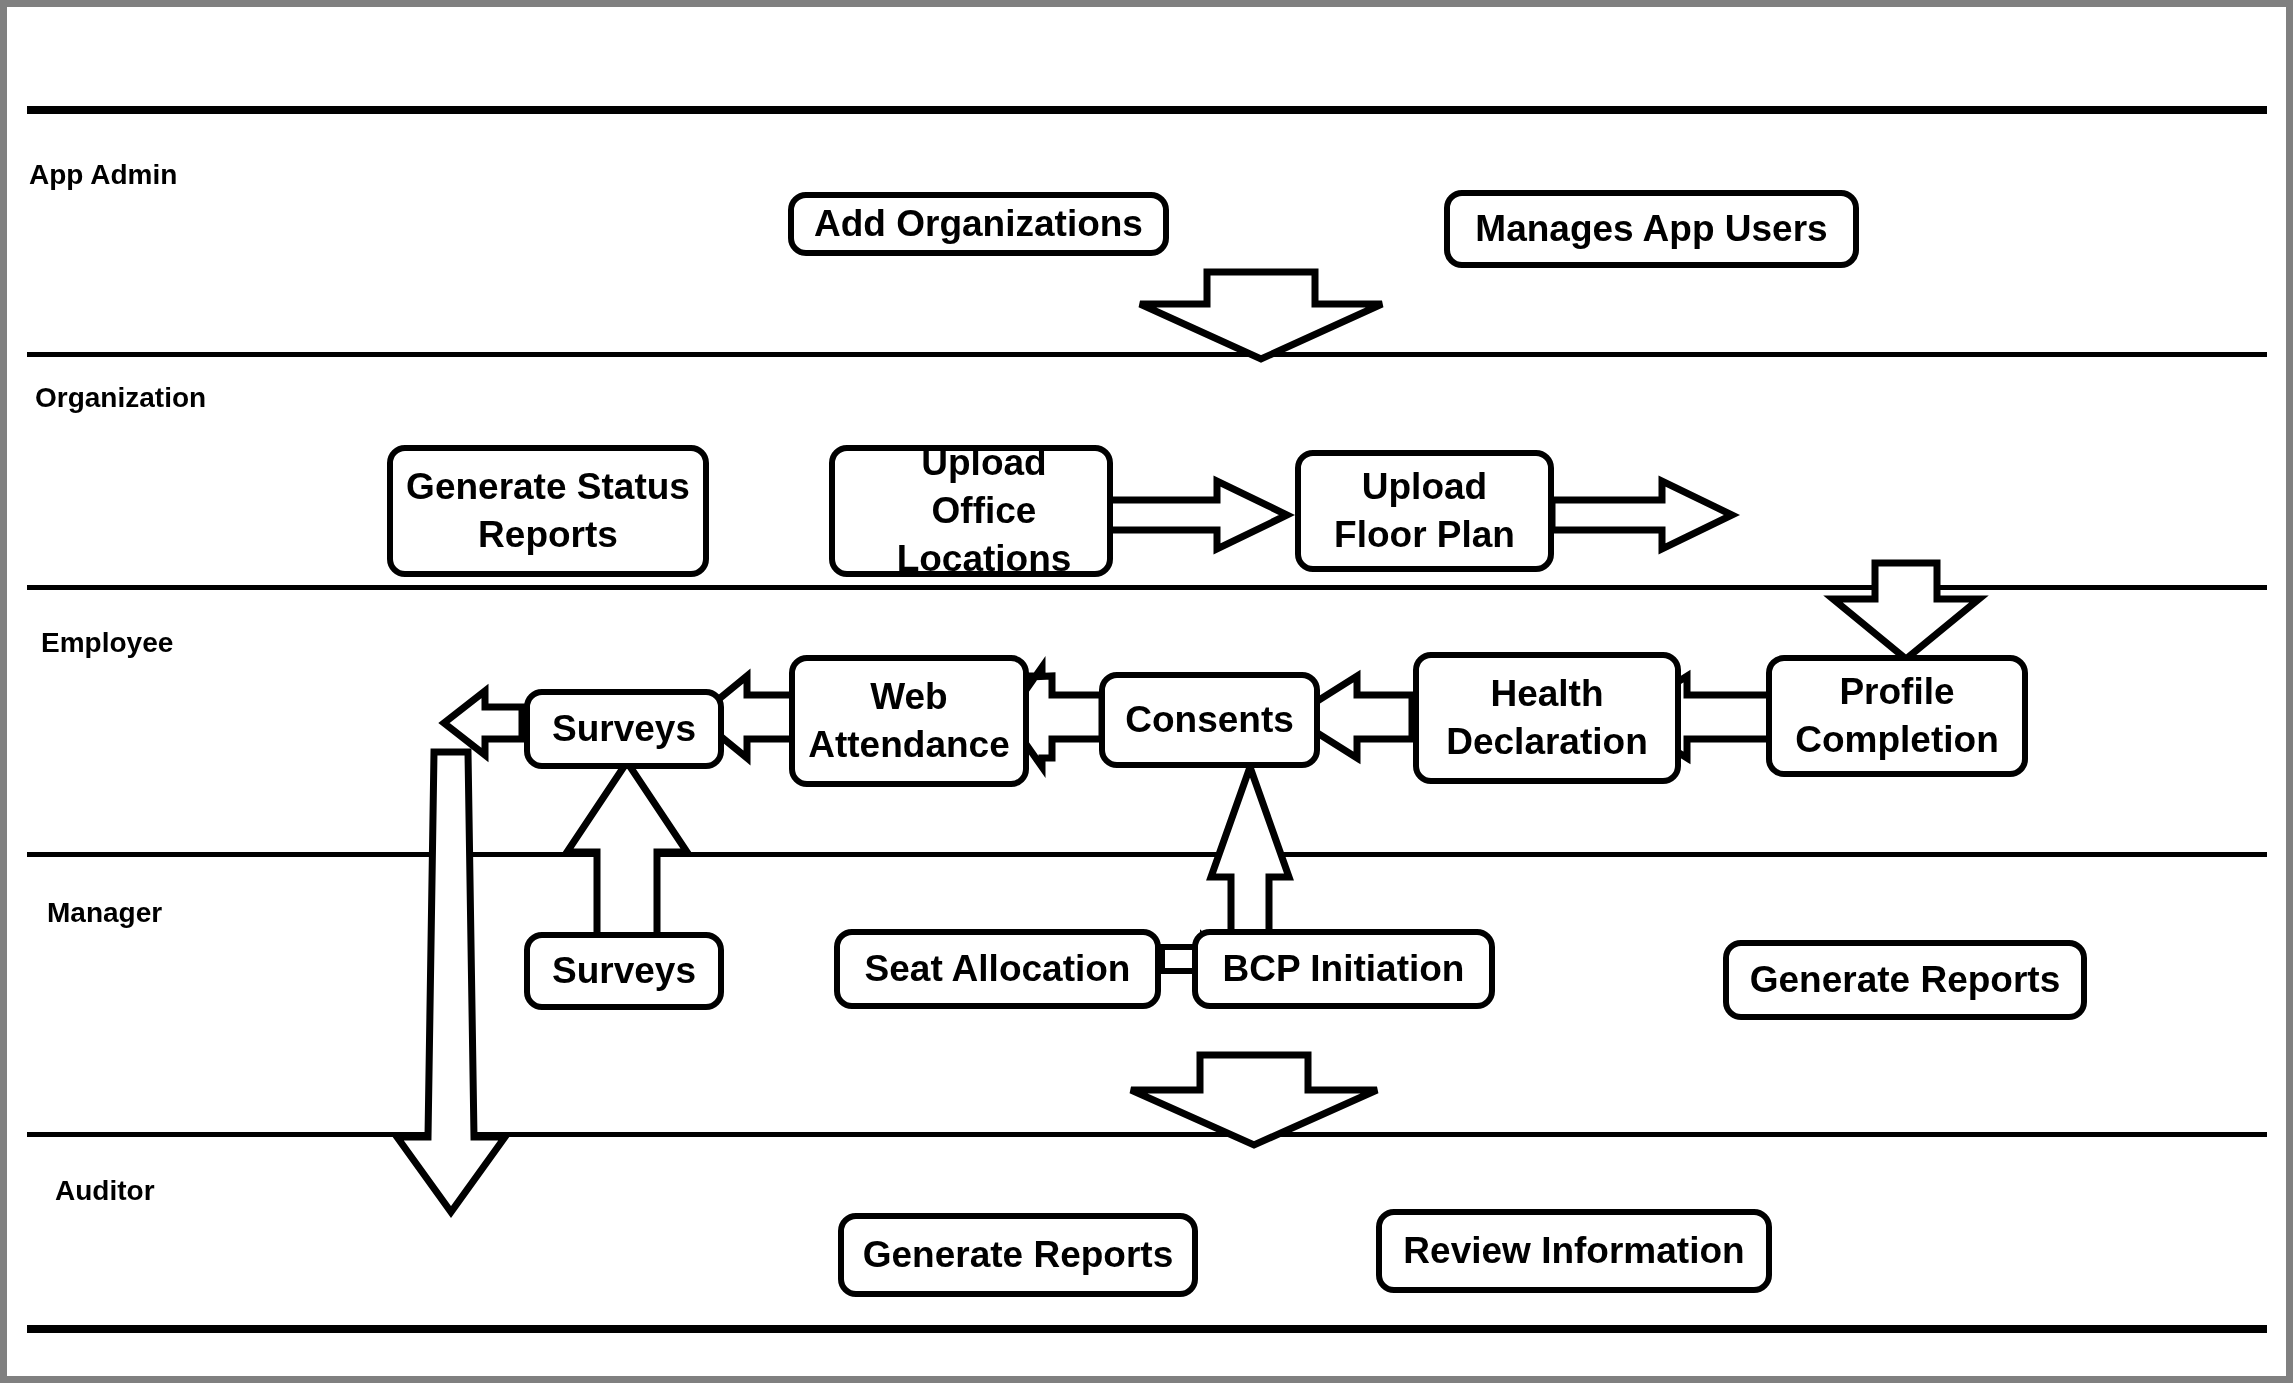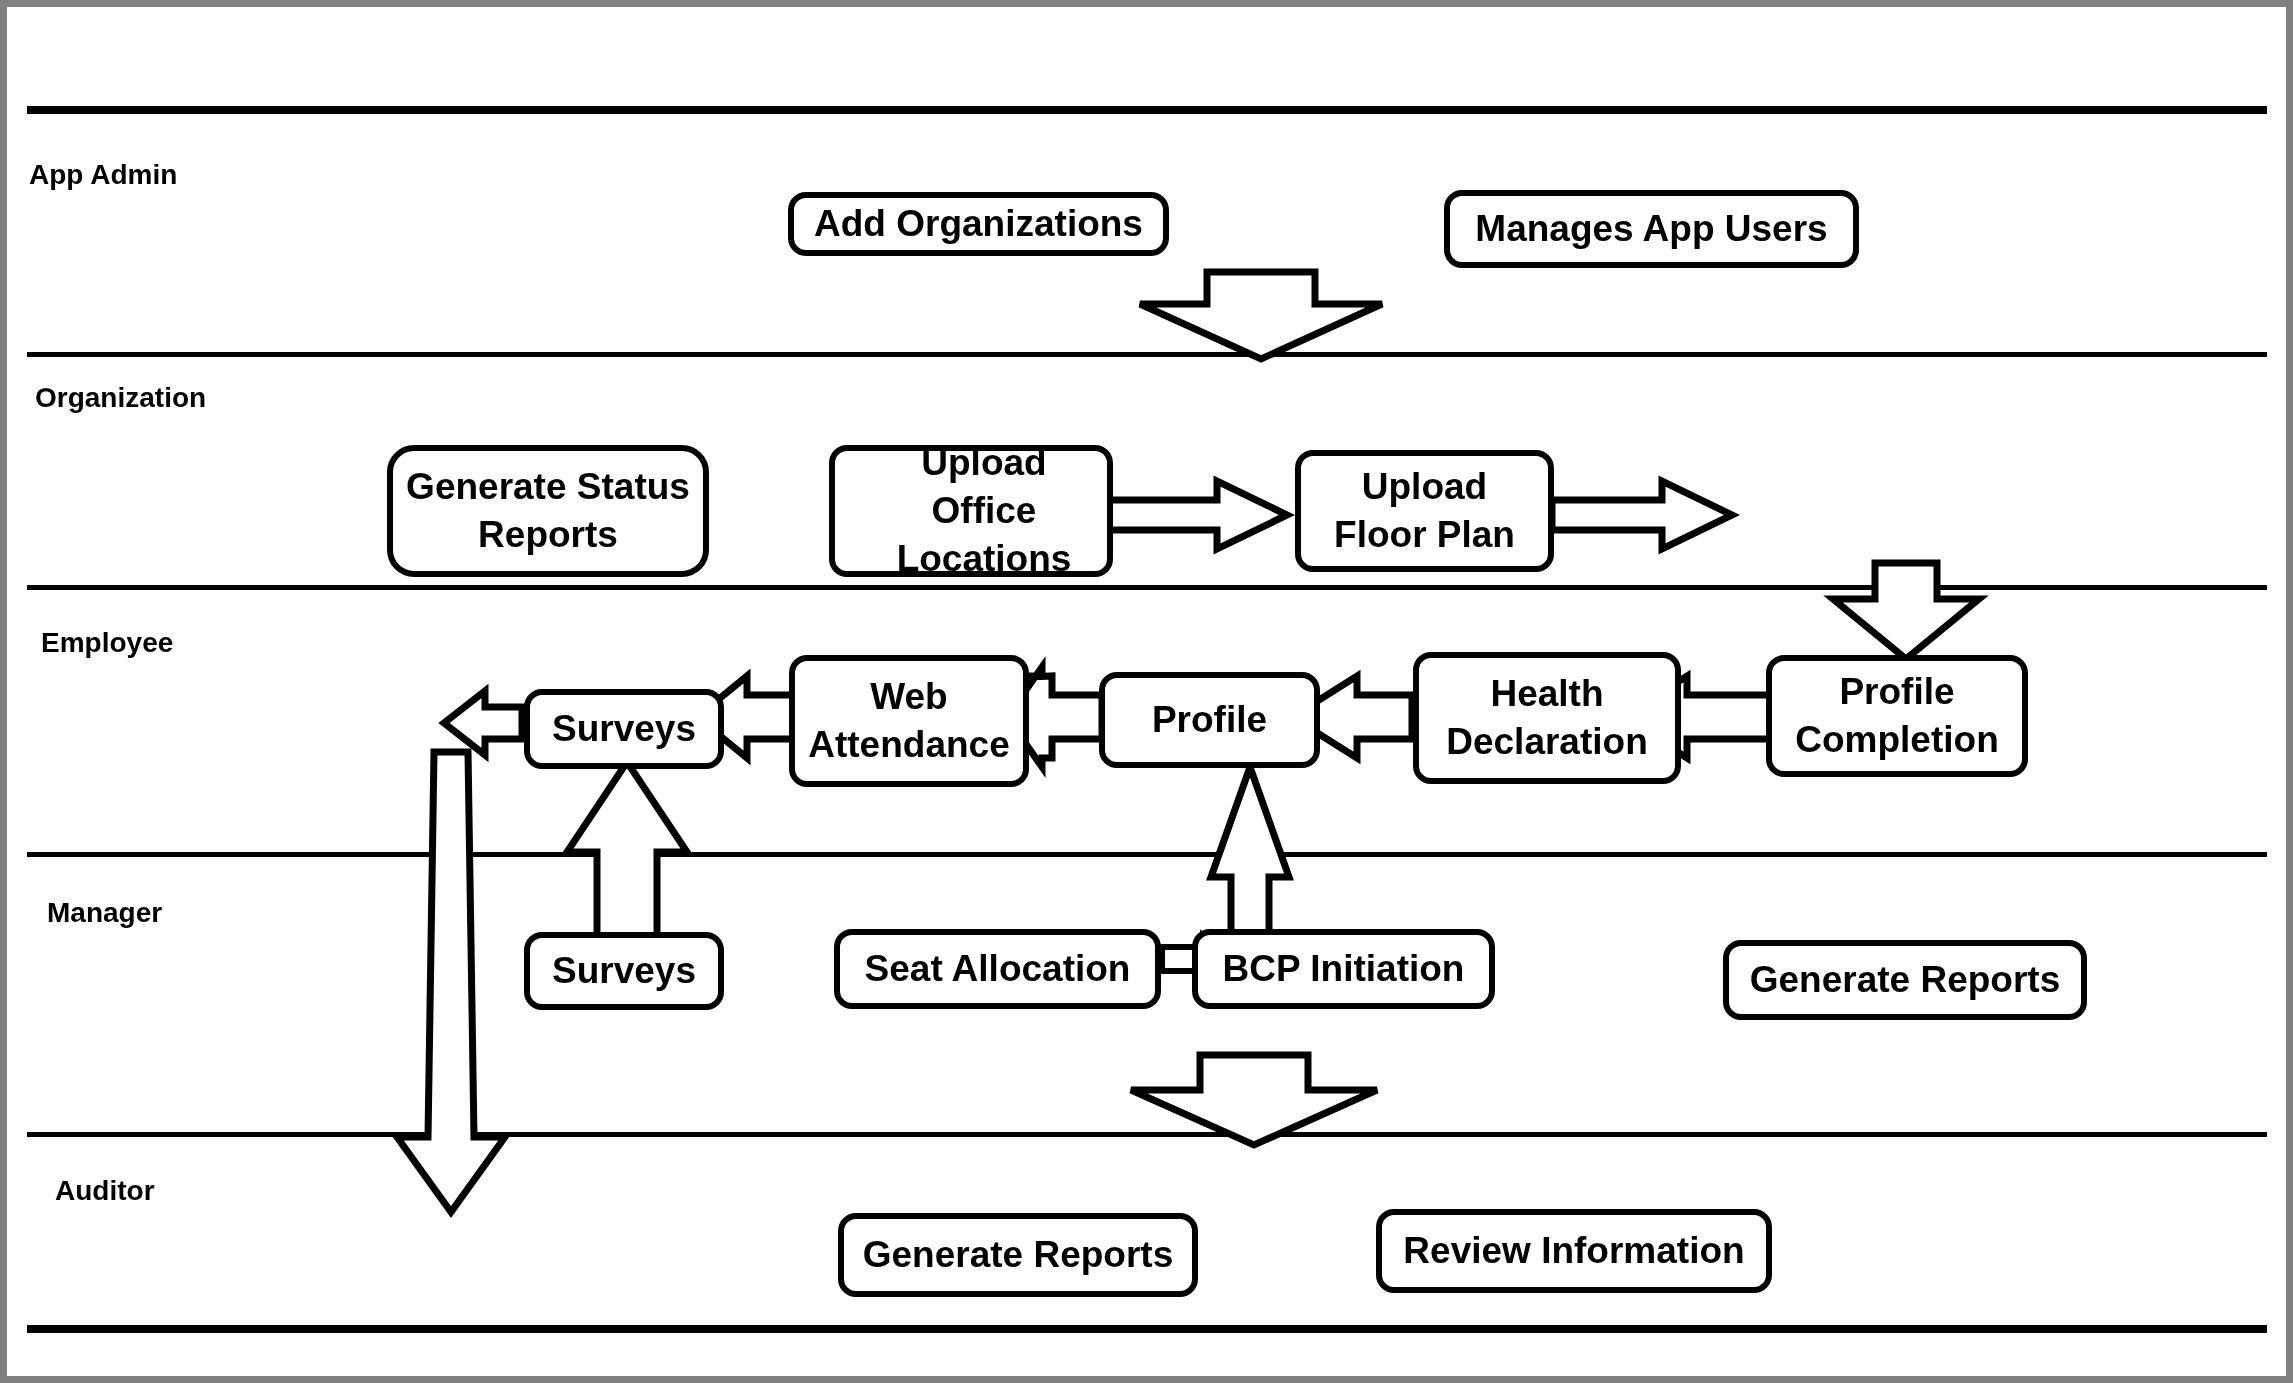--- a/index.html
+++ b/index.html
@@ -122,27 +122,27 @@
 
     <polygon points="1193,1048 1301,1048 1301,1083 1370,1083 1247,1138 1124,1083 1193,1083"></polygon>
 
     <polygon points="427,745 461,745 467,1130 498,1130 444,1205 390,1130 421,1130"></polygon>
 
   </svg>
 
   <div class="node" style="left:733px; top:185px; width:381px; height:64px;margin-left:48px;">Add Organizations</div>
   <div class="node" style="left:1437px; top:183px; width:415px; height:78px;">Manages App Users</div>
 
-  <div class="node two-line" style="left:380px; top:438px; width:322px; height:132px;border-radius:27px;">Generate Status Reports</div>
+  <div class="node two-line" style="left:380px; top:438px; width:322px; height:132px;">Generate Status Reports</div>
   <div class="node two-line" style="left:822px; top:438px; width:284px; height:132px;padding-left:36px;">Upload Office Locations</div>
   <div class="node two-line" style="left:1288px; top:443px; width:259px; height:122px;">Upload Floor Plan</div>
 
   <div class="node two-line" style="left:1759px; top:648px; width:262px; height:122px;">Profile Completion</div>
   <div class="node two-line" style="left:1406px; top:645px; width:268px; height:132px;">Health Declaration</div>
-  <div class="node" style="left:1092px; top:665px; width:221px; height:96px;">Profile</div>
+  <div class="node" style="left:1092px; top:665px; width:221px; height:96px;">Consents</div>
   <div class="node two-line" style="left:782px; top:648px; width:240px; height:132px;">Web Attendance</div>
   <div class="node" style="left:517px; top:682px; width:200px; height:80px;">Surveys</div>
 
   <div class="node" style="left:517px; top:925px; width:200px; height:78px;">Surveys</div>
   <div class="node" style="left:827px; top:922px; width:327px; height:80px;">Seat Allocation</div>
   <div class="node" style="left:1185px; top:922px; width:303px; height:80px;">BCP Initiation</div>
   <div class="node" style="left:1716px; top:933px; width:364px; height:80px;">Generate Reports</div>
 
   <div class="node" style="left:831px; top:1206px; width:360px; height:84px;">Generate Reports</div>
   <div class="node" style="left:1369px; top:1202px; width:396px; height:84px;">Review Information</div>

